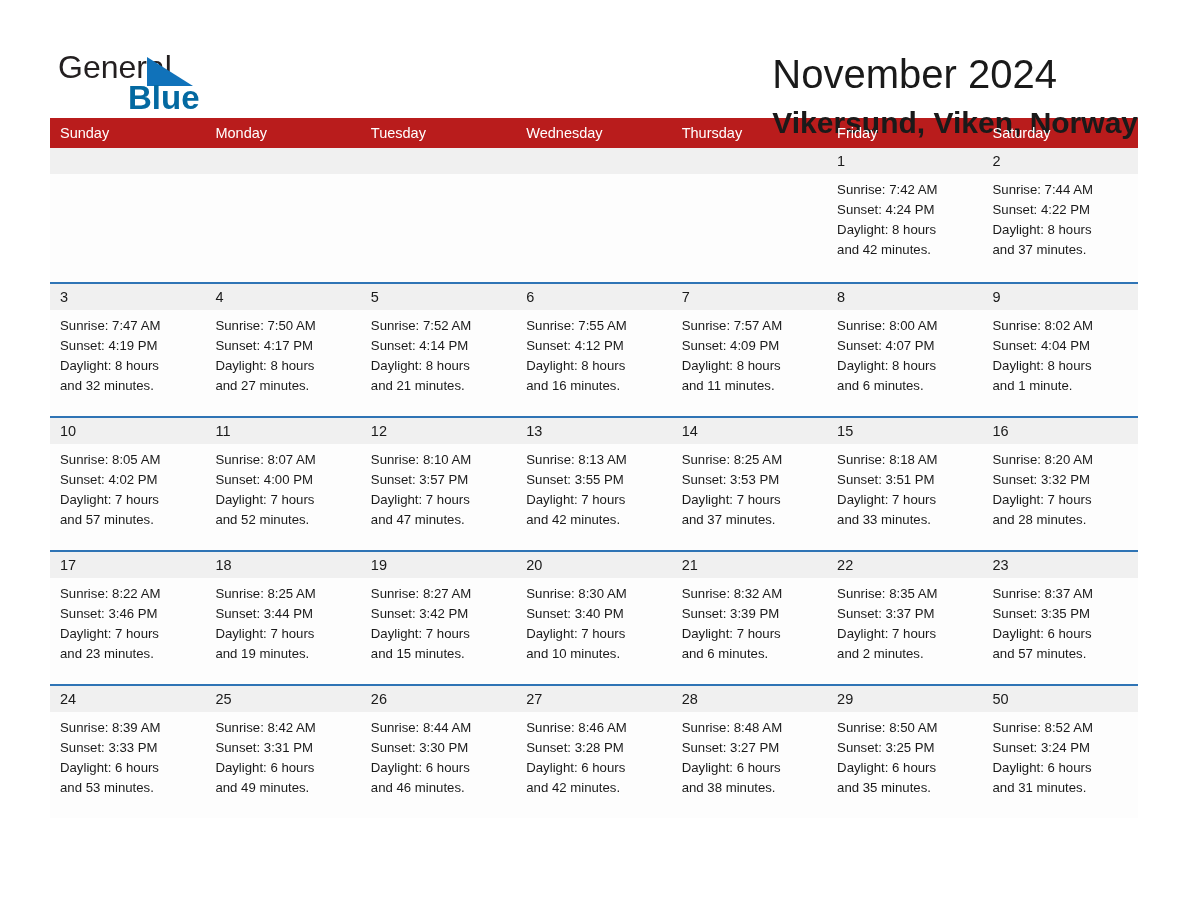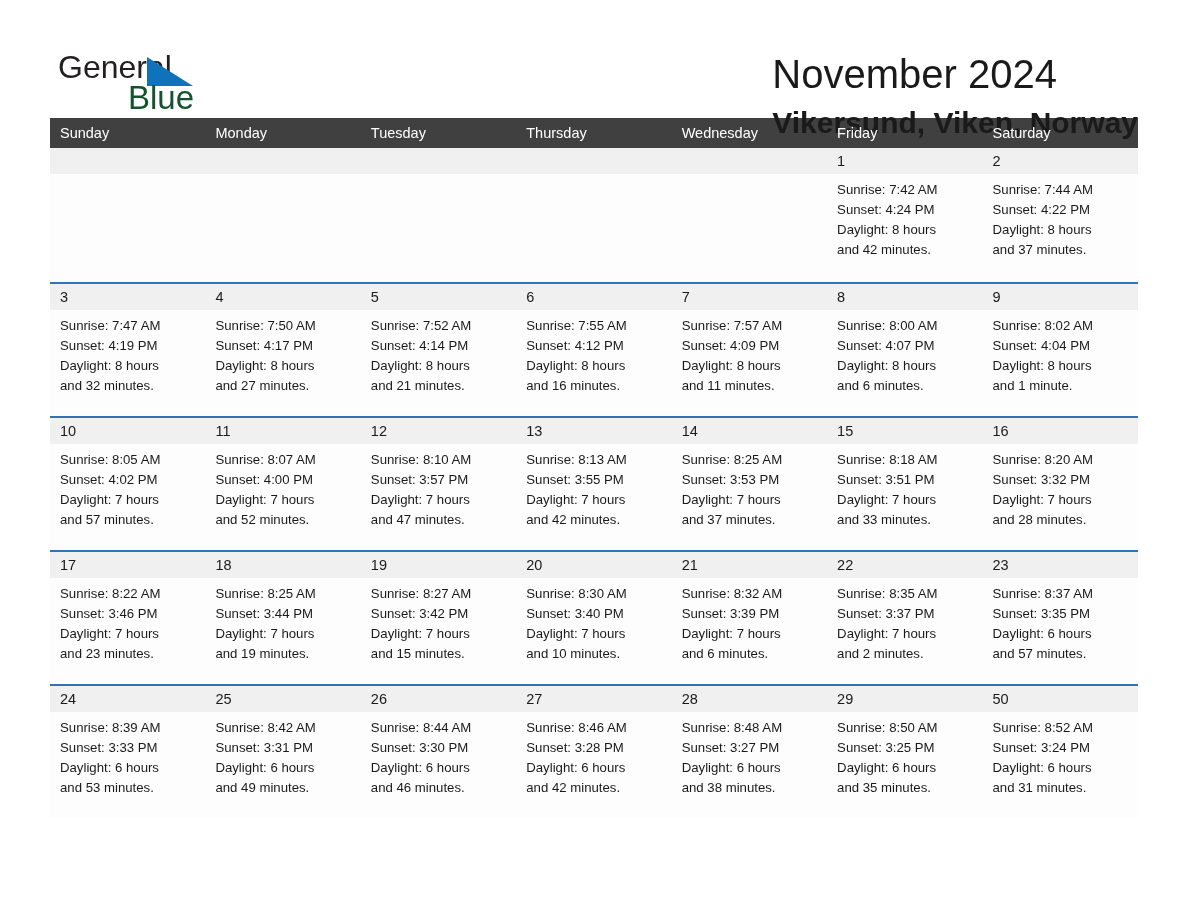--- a/index.html
+++ b/index.html
@@ -52,23 +52,23 @@
     left: 97px;
     top: 9px;
     width: 46px;
     height: 29px;
   }
   .logo-blue {
     position: absolute;
     left: 78px;
     top: 31px;
     font-size: 33px;
-    color: #14532d;
+    color: #0369a1;
     font-family: "Liberation Sans", sans-serif;
-    font-weight: 400;
+    font-weight: 700;
     line-height: 38px;
   }
   .title-block {
     text-align: left;
     flex: 0 0 auto;
     padding-top: 2px;
   }
   .month-title {
     font-size: 40px;
     font-weight: 400;
@@ -85,21 +85,21 @@
     white-space: nowrap;
   }
 
   
   .calendar {
     width: 1088px;
     margin-top: 8px;
   }
   .weekday-row {
     display: flex;
-    background: #404040;
+    background: #b91c1c;
     height: 30px;
   }
   .weekday {
     flex: 1 1 0;
     color: #ffffff;
     font-size: 14.5px;
     line-height: 30px;
     padding-left: 10px;
     white-space: nowrap;
     overflow: hidden;
@@ -161,22 +161,22 @@
     </div>
 
   </div>
 
   <div class="calendar">
 
     <div class="weekday-row">
       <div class="weekday">Sunday</div>
       <div class="weekday">Monday</div>
       <div class="weekday">Tuesday</div>
+      <div class="weekday">Wednesday</div>
       <div class="weekday">Thursday</div>
-      <div class="weekday">Wednesday</div>
       <div class="weekday">Friday</div>
       <div class="weekday">Saturday</div>
     </div>
 
     <div class="week-row first">
       <div class="day-cell empty">
         <div class="day-num-band"></div>
         <div class="day-body">
           <div></div>
           <div></div>

